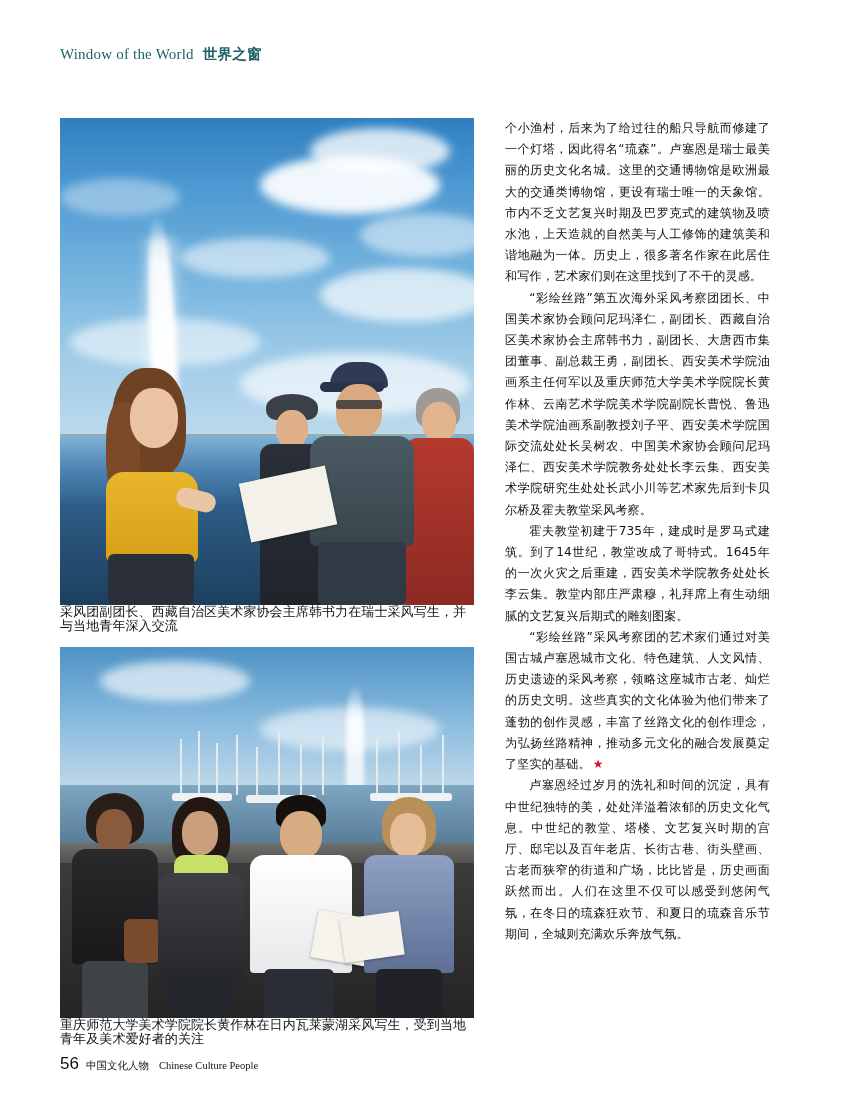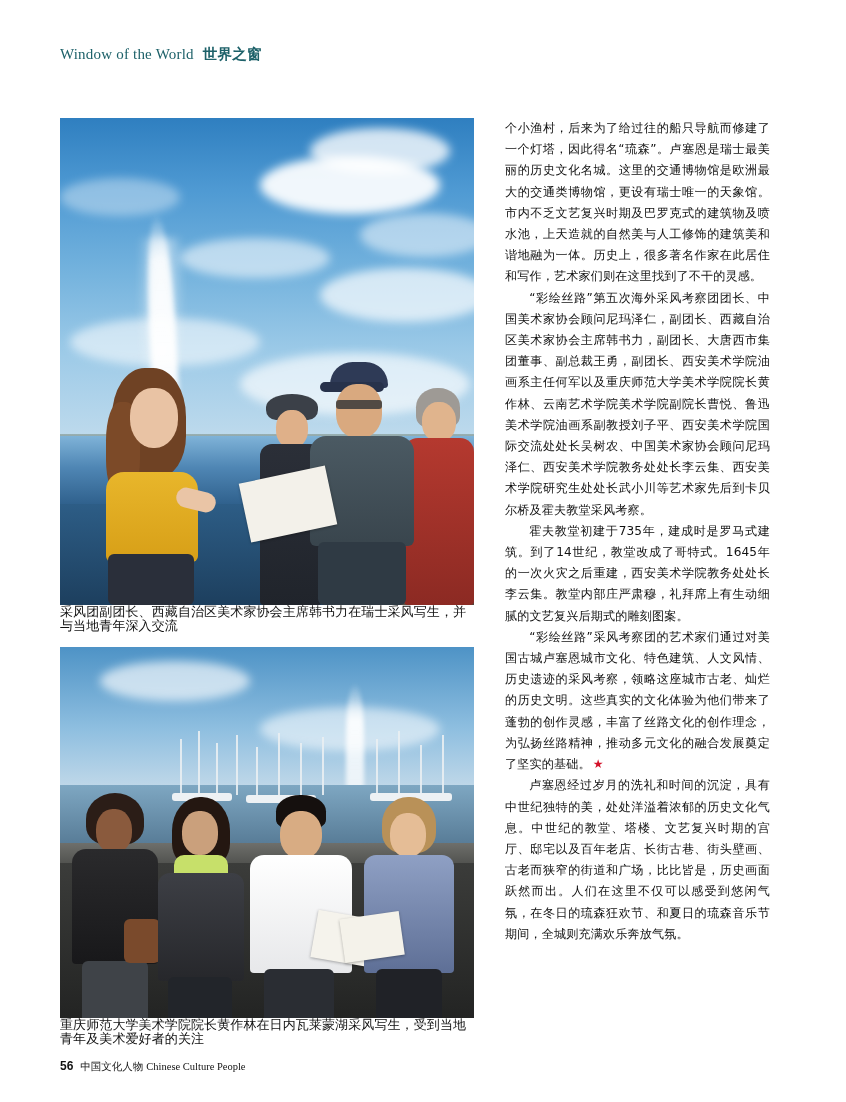--- a/index.html
+++ b/index.html
@@ -110,32 +110,32 @@
   .footer {
     position: absolute;
     left: 60px;
     bottom: 28px;
     font-size: 10.5px;
     color: #111;
     white-space: nowrap;
   }
   .footer .pnum {
     font-family: "Liberation Sans", sans-serif;
-    font-weight: bold;
-    font-size: 12px;
+    font-weight: normal;
+    font-size: 17px;
   }
   .footer .zh {
     font-family: "DejaVu Sans", sans-serif;
     font-size: 10.5px;
     margin-left: 7px;
   }
   .footer .en {
     font-family: "Liberation Serif", serif;
     font-size: 10.5px;
-    margin-left: 3px;
+    margin-left: 10px;
   }
 
   
   .sky1 {
     position: absolute; left: 0; top: 0; width: 414px; height: 330px;
     background: linear-gradient(180deg, #2f7fc0 0%, #4f9ad3 22%, #76b4de 48%, #9ecbe8 72%, #c2dced 100%);
   }
   .cloud {
     position: absolute;
     background: rgba(255,255,255,0.92);

